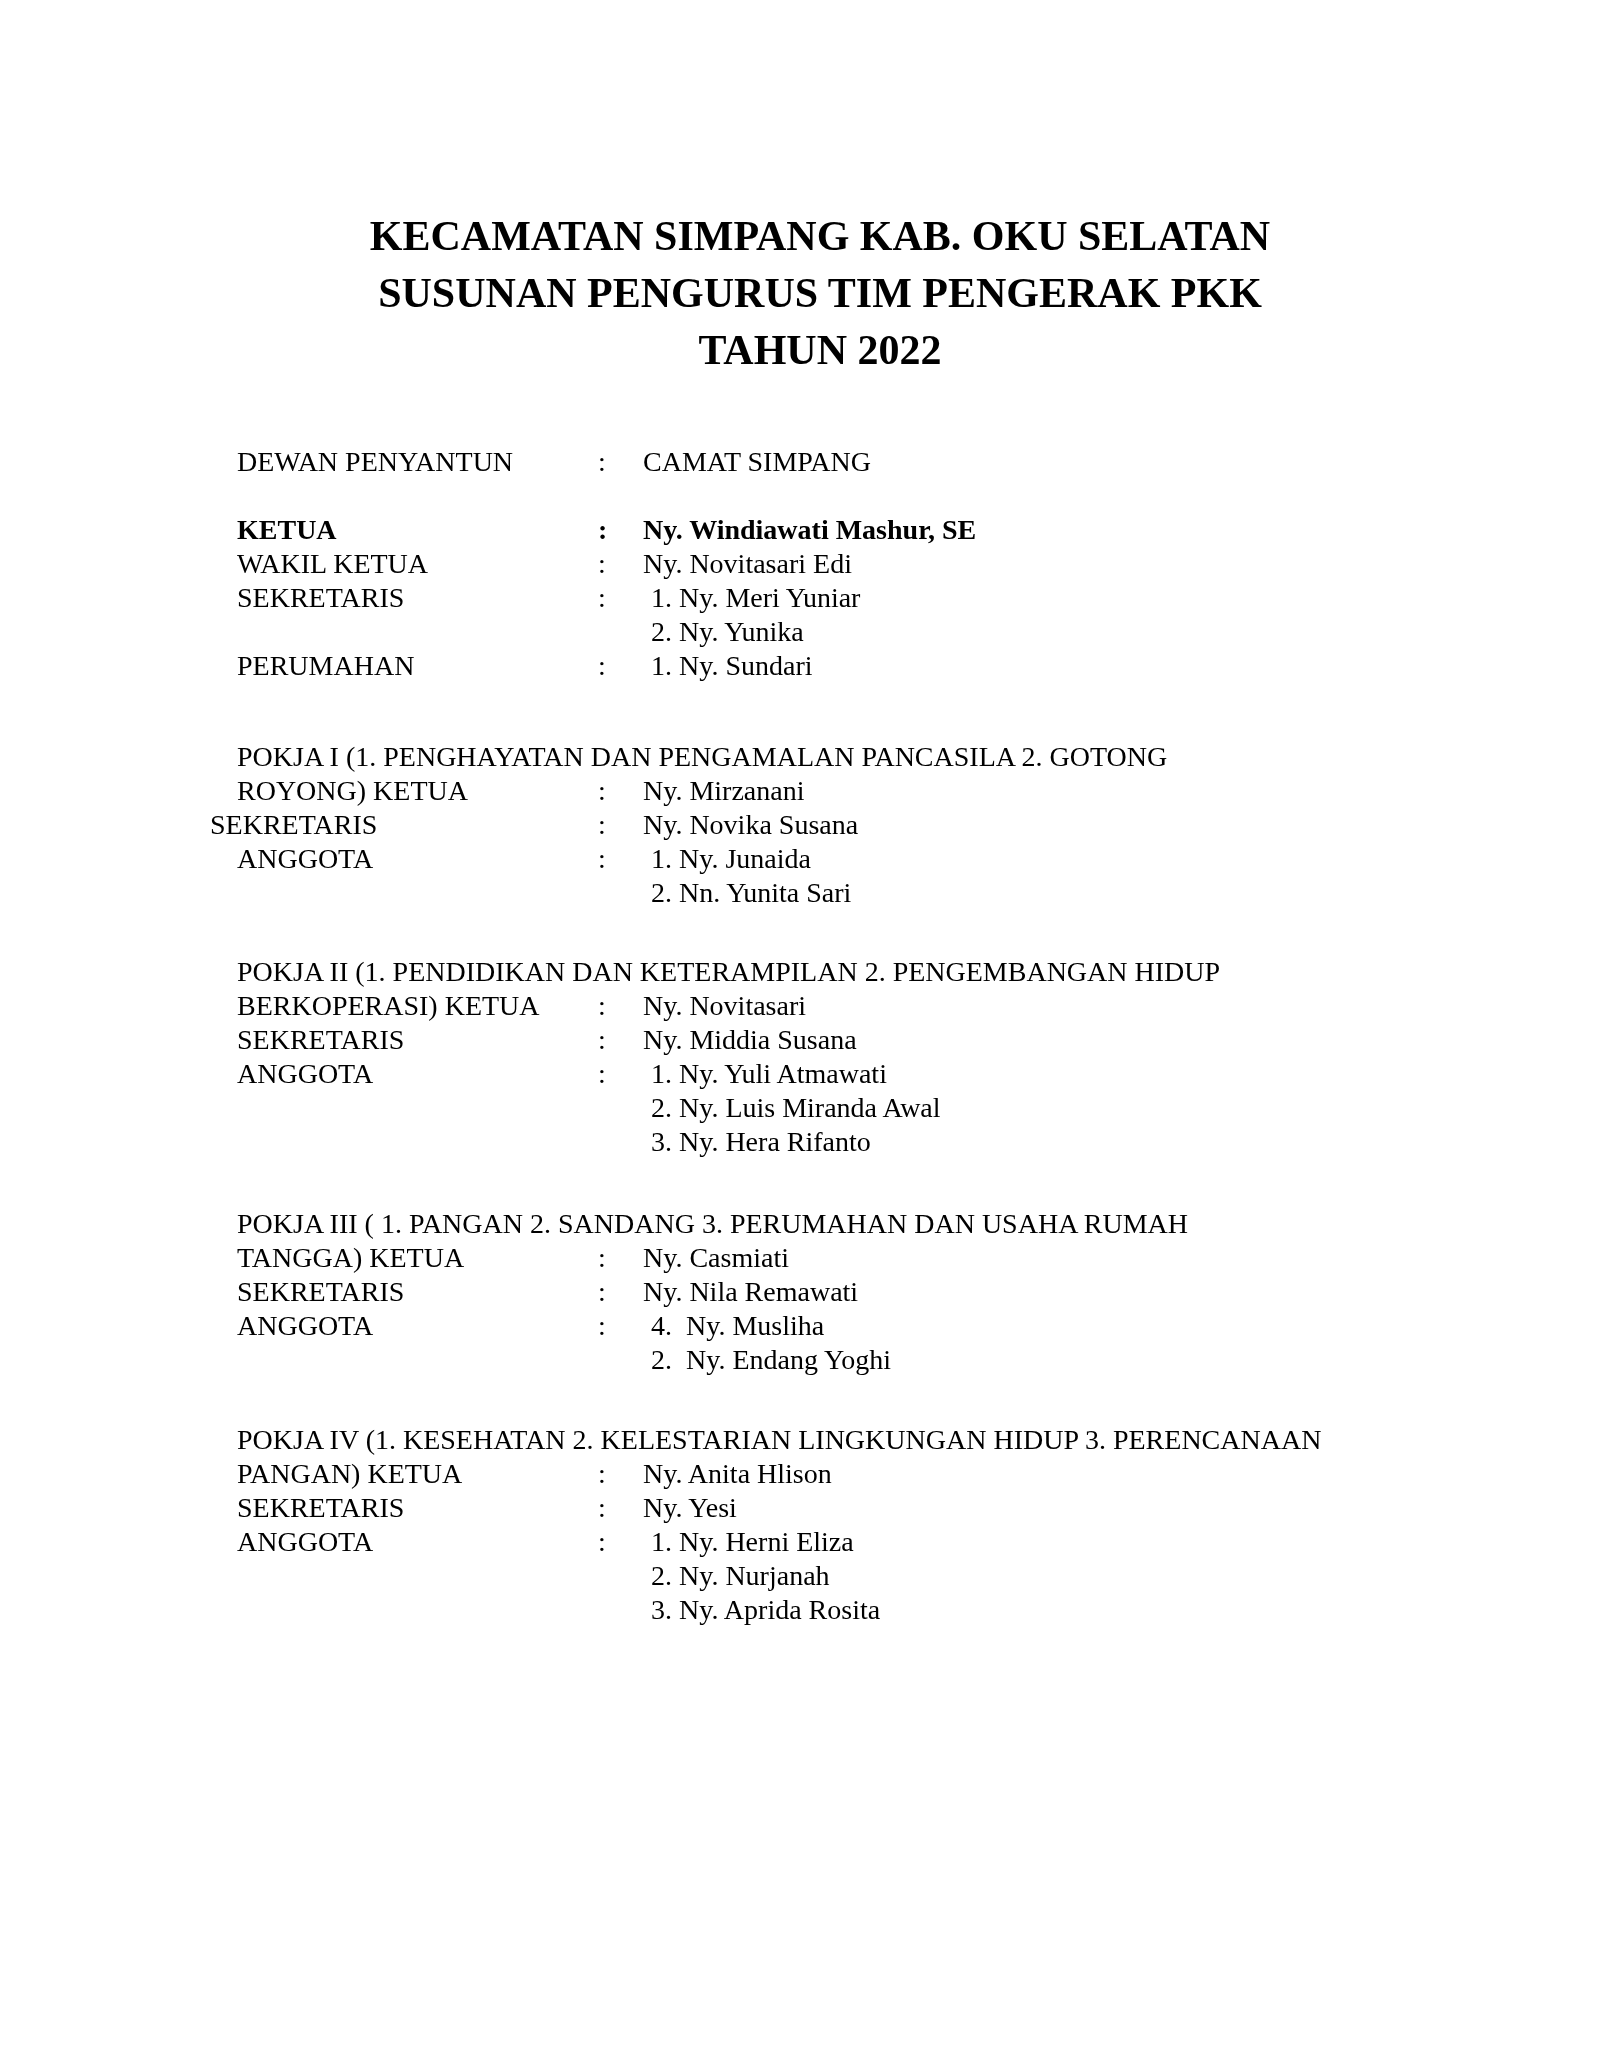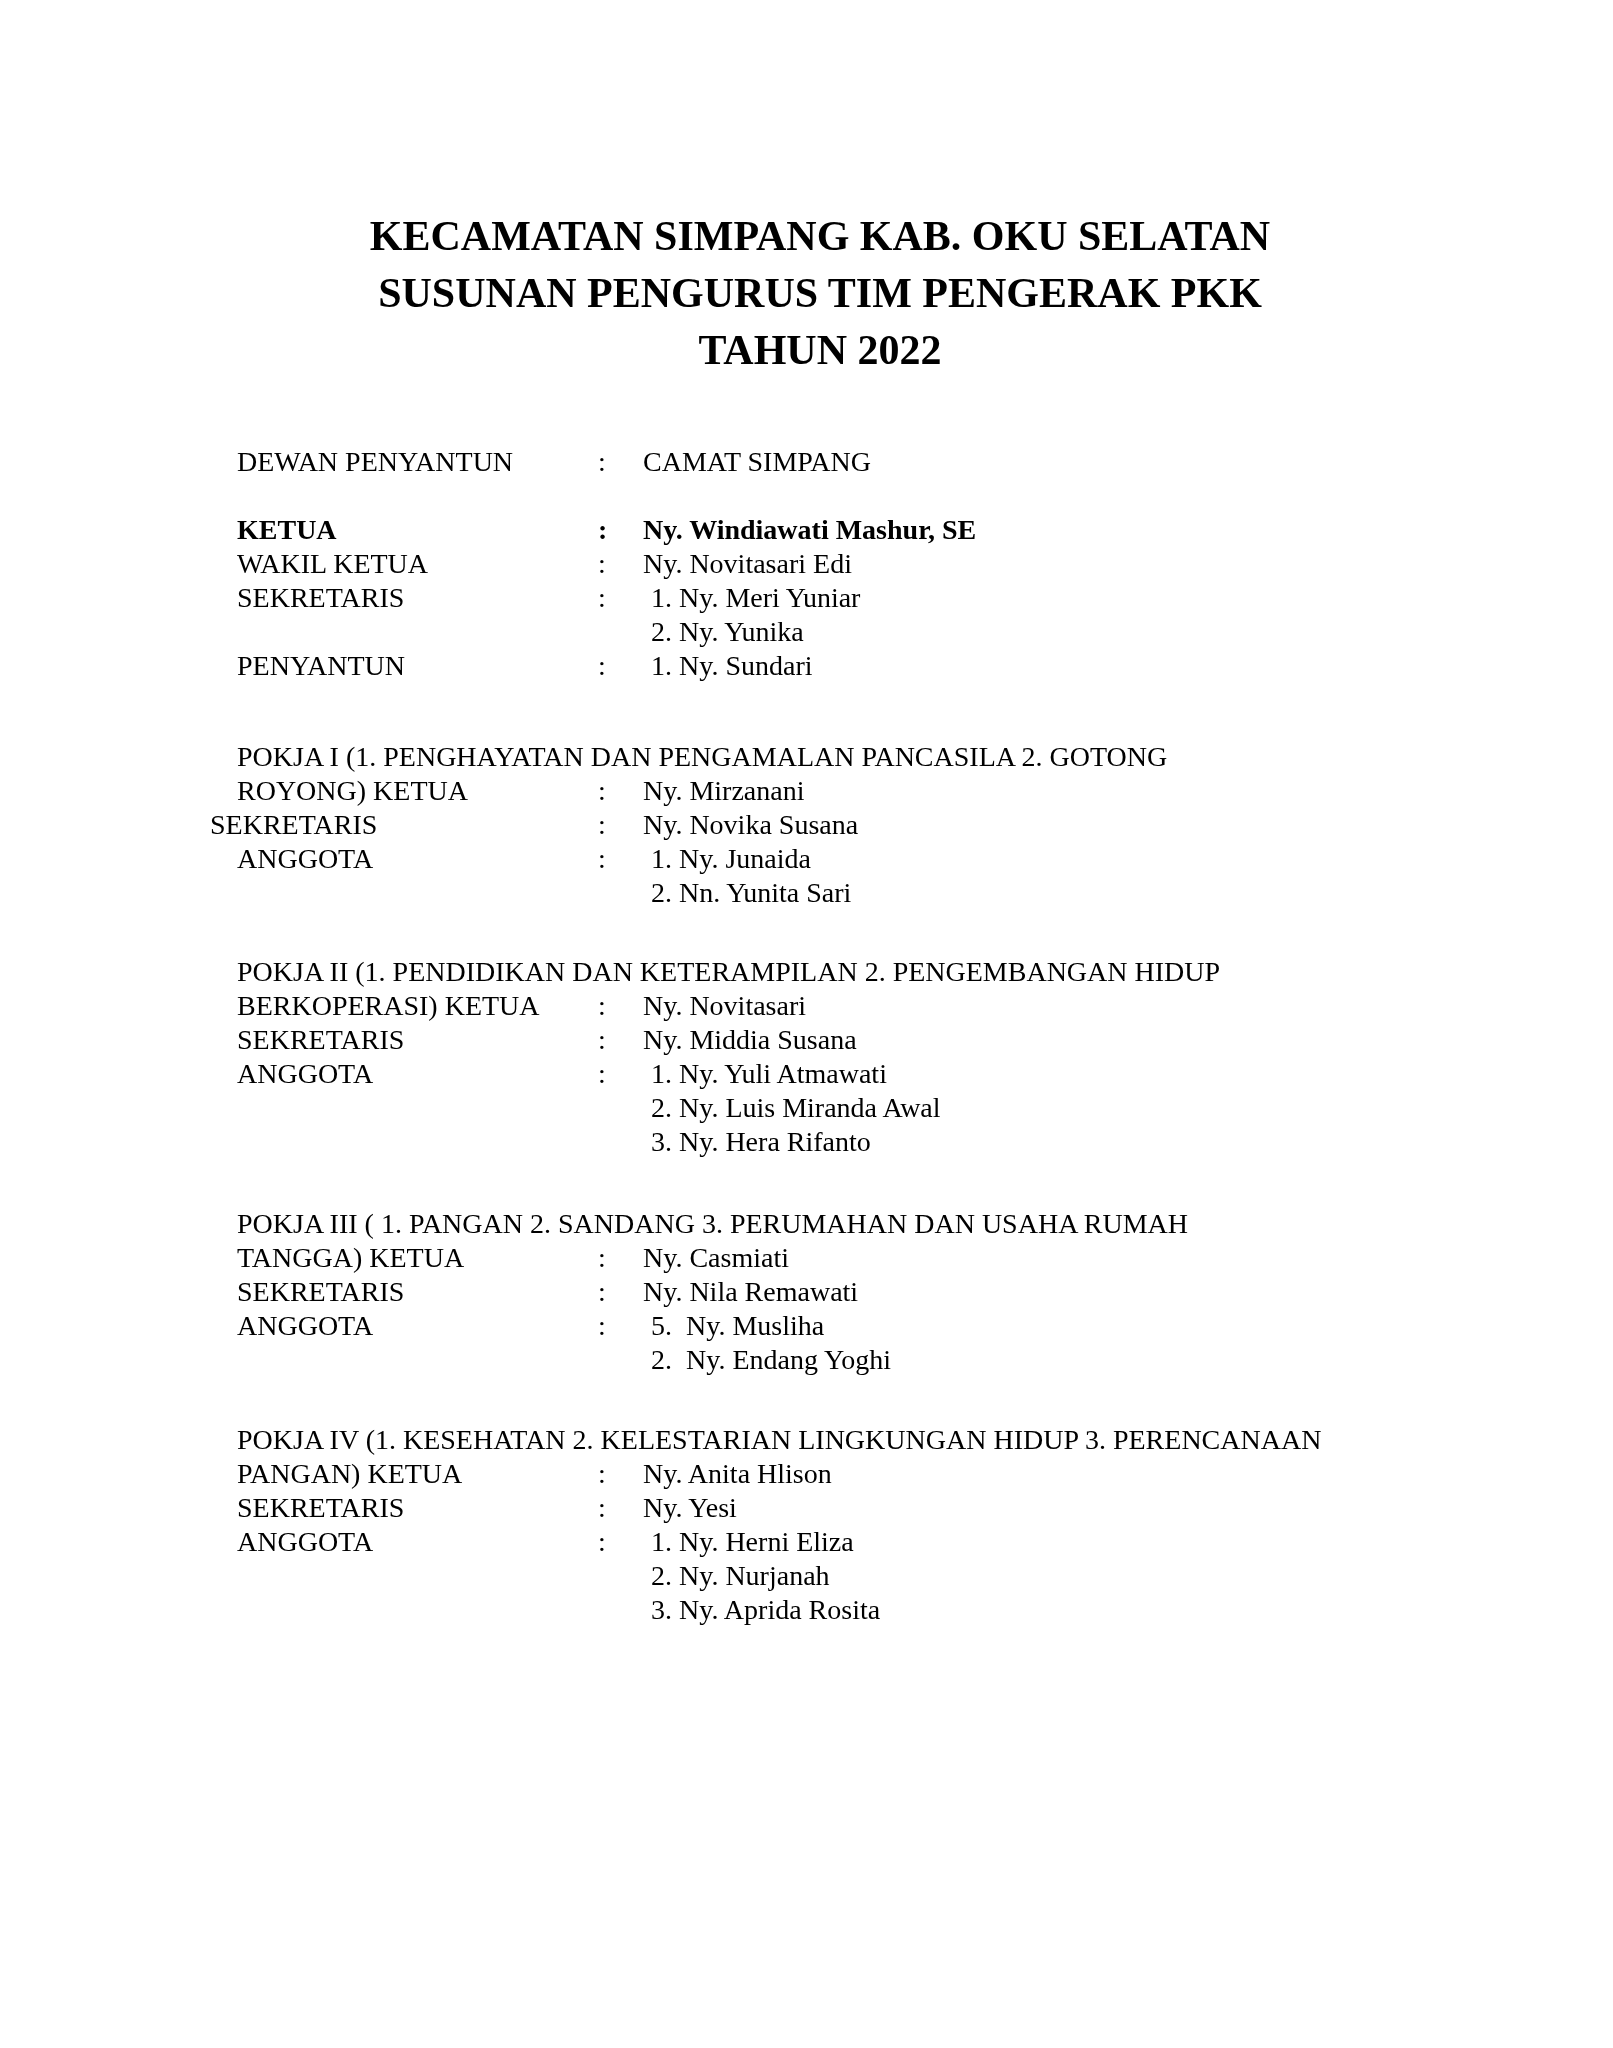--- a/index.html
+++ b/index.html
@@ -64,21 +64,21 @@
         <span class="label">SEKRETARIS</span>
         <span class="colon">:</span>
         <span class="value num">1. Ny. Meri Yuniar</span>
       </div>
       <div class="row">
         <span class="label"></span>
         <span class="colon"></span>
         <span class="value num">2. Ny. Yunika</span>
       </div>
       <div class="row">
-        <span class="label">PENYANTUN</span>
+        <span class="label">PERUMAHAN</span>
         <span class="colon">:</span>
         <span class="value num">1. Ny. Sundari</span>
       </div>
     </div>
     <div class="section">
       <div class="section-header">POKJA I (1. PENGHAYATAN DAN PENGAMALAN PANCASILA 2. GOTONG</div>
       <div class="row">
         <span class="label">ROYONG) KETUA</span>
         <span class="colon">:</span>
         <span class="value">Ny. Mirzanani</span>
@@ -135,21 +135,21 @@
         <span class="value">Ny. Casmiati</span>
       </div>
       <div class="row">
         <span class="label">SEKRETARIS</span>
         <span class="colon">:</span>
         <span class="value">Ny. Nila Remawati</span>
       </div>
       <div class="row">
         <span class="label">ANGGOTA</span>
         <span class="colon">:</span>
-        <span class="value num">5.  Ny. Musliha</span>
+        <span class="value num">4.  Ny. Musliha</span>
       </div>
       <div class="row">
         <span class="label"></span>
         <span class="colon"></span>
         <span class="value num">2.  Ny. Endang Yoghi</span>
       </div>
     </div>
     <div class="section">
       <div class="section-header">POKJA IV (1. KESEHATAN 2. KELESTARIAN LINGKUNGAN HIDUP 3. PERENCANAAN</div>
       <div class="row">

